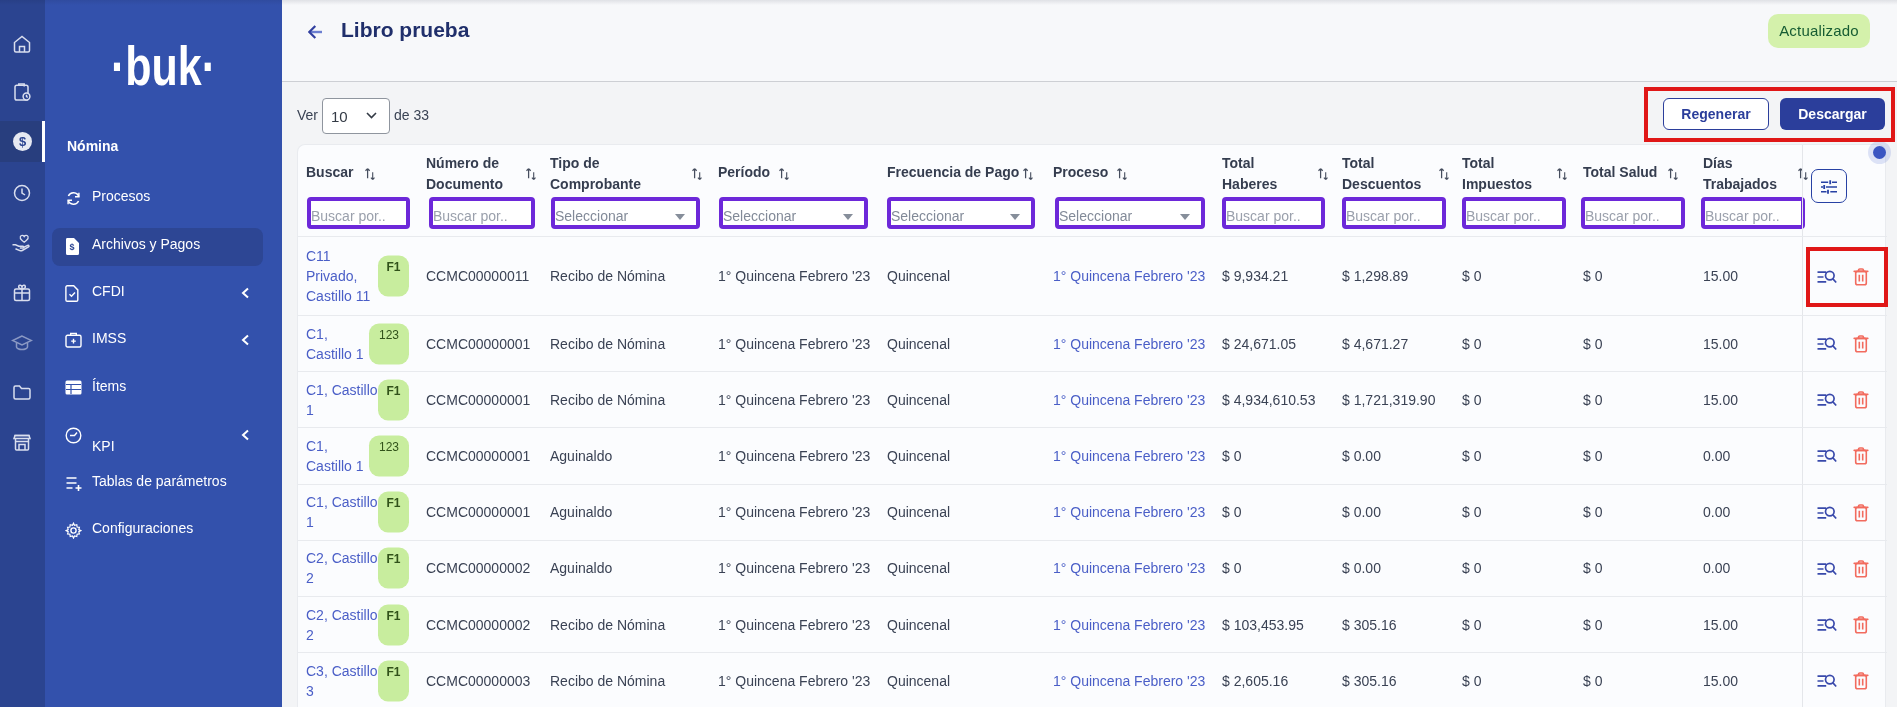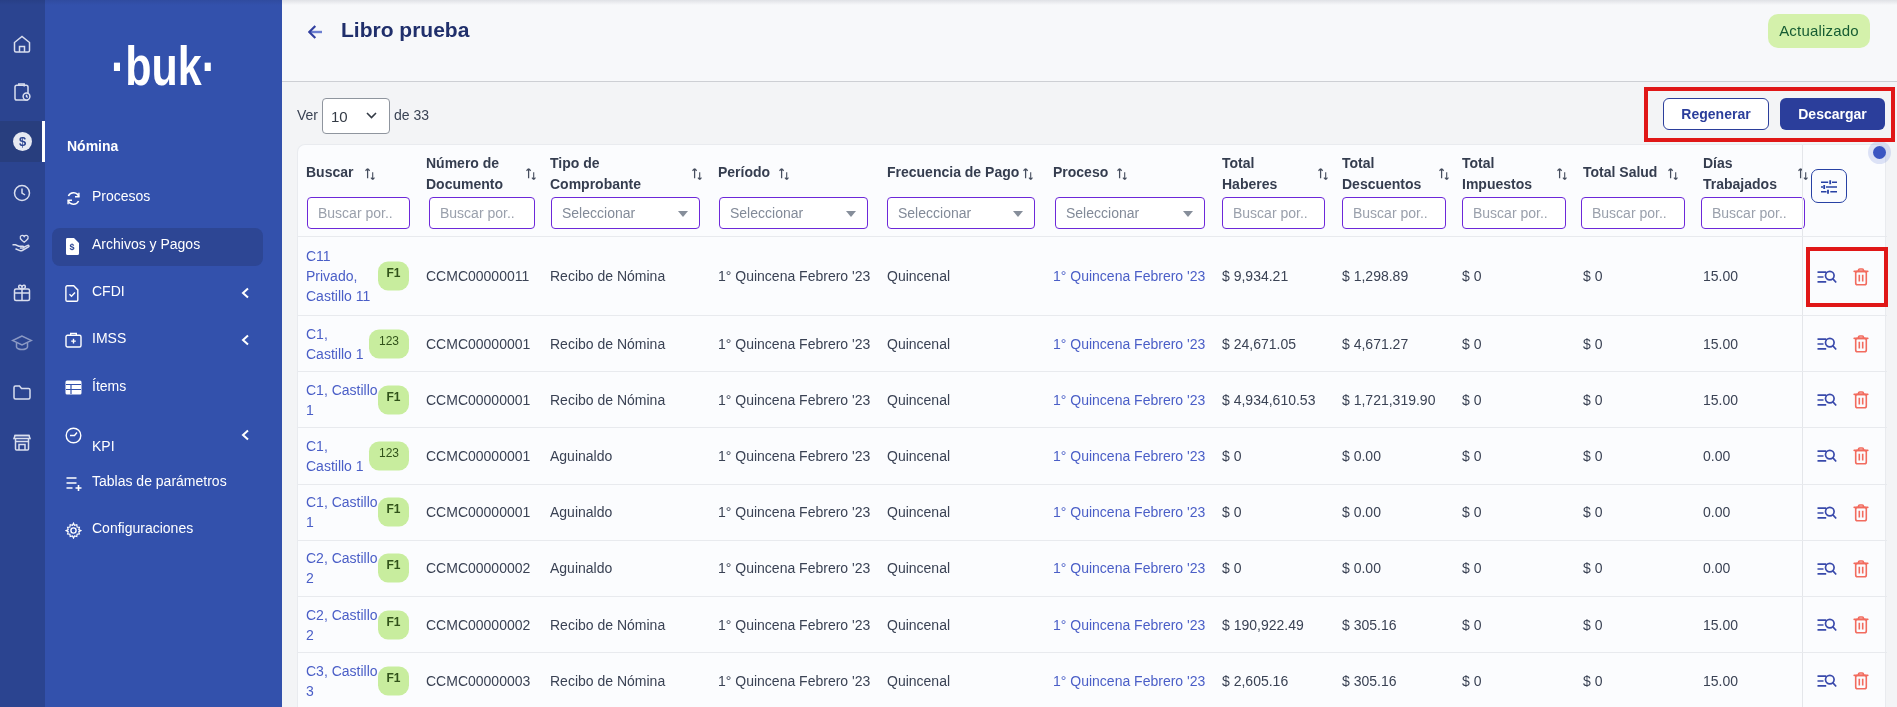--- a/index.html
+++ b/index.html
@@ -5,27 +5,27 @@
 .abs{position:absolute}
 #iconbar{position:absolute;left:0;top:0;width:45px;height:707px;background:#2b4490}
 #sidebar{position:absolute;left:45px;top:0;width:237px;height:707px;background:#3351ac}
 #band{position:absolute;left:282px;top:0;width:1615px;height:82px;background:#f7f8fa;border-bottom:1.5px solid #cdcfd4}
 .white{color:#fff}
 .mitem{position:absolute;left:92px;color:#fff;font-size:14px;white-space:nowrap}
 .micon{position:absolute;left:65px}
 .chev{position:absolute;left:241px}
 #card{position:absolute;left:297px;top:144px;width:1589px;height:563px;background:#fbfcfe;border:1px solid #e9ebef;border-bottom:none;border-radius:8px 8px 0 0}
 .ht{position:absolute;font-size:14px;font-weight:bold;color:#353d4f;line-height:21px;white-space:nowrap}
-.fi{position:absolute;top:52px;height:32px;background:#fff;border:1px solid #6d28d9;border-radius:4px;font-size:14px;color:#9aa0ac;line-height:30px;padding-left:10px;white-space:nowrap;overflow:hidden}
+.fi{position:absolute;top:52px;height:32px;background:#fff;border:4px solid #6d28d9;border-radius:4px;font-size:14px;color:#9aa0ac;line-height:30px;padding-left:0;white-space:nowrap;overflow:hidden}
 .sel{color:#828a98}
 .caret{position:absolute;right:11px;top:13px;width:0;height:0;border-left:5.5px solid transparent;border-right:5.5px solid transparent;border-top:6px solid #868e9a}
 .row{position:absolute;left:0;width:1589px;border-top:1px solid #e8eaee}
 .cell{position:absolute;top:50%;transform:translateY(-50%);font-size:14px;color:#3a4254;white-space:nowrap}
 .link{color:#4a5ec7}
-.badge{position:absolute;top:50%;transform:translateY(-50%);background:#c8ed9e;color:#31521a;font-size:12px;border-radius:10px;height:29px;line-height:23px;text-align:center}
+.badge{position:absolute;top:50%;transform:translateY(-50%);background:#c8ed9e;color:#31521a;font-size:12px;border-radius:10px;height:41px;line-height:23px;text-align:center}
 .redbox{position:absolute;border:4px solid #e01717}
 </style></head><body>
 
 <div id="iconbar"></div>
 <div class="abs" style="left:0;top:121px;width:45px;height:41px;background:#283e7e;border-radius:0 6px 6px 0"></div>
 <div class="abs" style="left:42px;top:121px;width:3px;height:41px;background:#fff"></div>
 <svg class="abs" style="left:12px;top:34px" width="20" height="20" viewBox="0 0 20 20" fill="none" stroke="#d9deee" stroke-width="1.5">
     <path d="M2.5 8.5L10 2.5l7.5 6v8a1.5 1.5 0 0 1-1.5 1.5H4a1.5 1.5 0 0 1-1.5-1.5z"></path>
     <path d="M7.5 18v-5.5h5V18"></path>
   </svg>
@@ -358,21 +358,21 @@
       </svg>
 </div>
 <div class="row" style="top:451.0px;height:56.2px">
 <div class="cell link" style="left:8px;line-height:20px">C2, Castillo<br>2</div>
 <div class="badge" style="left:80px;width:31px;font-weight:bold">F1</div>
 <div class="cell" style="left:128px">CCMC00000002</div>
 <div class="cell" style="left:252px">Recibo de Nómina</div>
 <div class="cell" style="left:420px">1° Quincena Febrero '23</div>
 <div class="cell" style="left:589px">Quincenal</div>
 <div class="cell link" style="left:755px">1° Quincena Febrero '23</div>
-<div class="cell" style="left:924px">$ 190,922.49</div>
+<div class="cell" style="left:924px">$ 103,453.95</div>
 <div class="cell" style="left:1044px">$ 305.16</div>
 <div class="cell" style="left:1164px">$ 0</div>
 <div class="cell" style="left:1285px">$ 0</div>
 <div class="cell" style="left:1405px">15.00</div>
 <svg class="abs" style="left:1518.5px;top:20.1px" width="20" height="17" viewBox="0 0 20 17" fill="none" stroke="#3949ab" stroke-width="1.7">
         <path d="M0.5 3.2h8.7M0.5 8h6M0.5 12.8h8.7"></path>
         <circle cx="12.8" cy="6.6" r="4.3"></circle>
         <path d="M15.9 9.9l3.3 3.6"></path>
       </svg>
 <svg class="abs" style="left:1555px;top:19.1px" width="16" height="18" viewBox="0 0 16 18" fill="none" stroke="#f26b5e" stroke-width="1.6">

